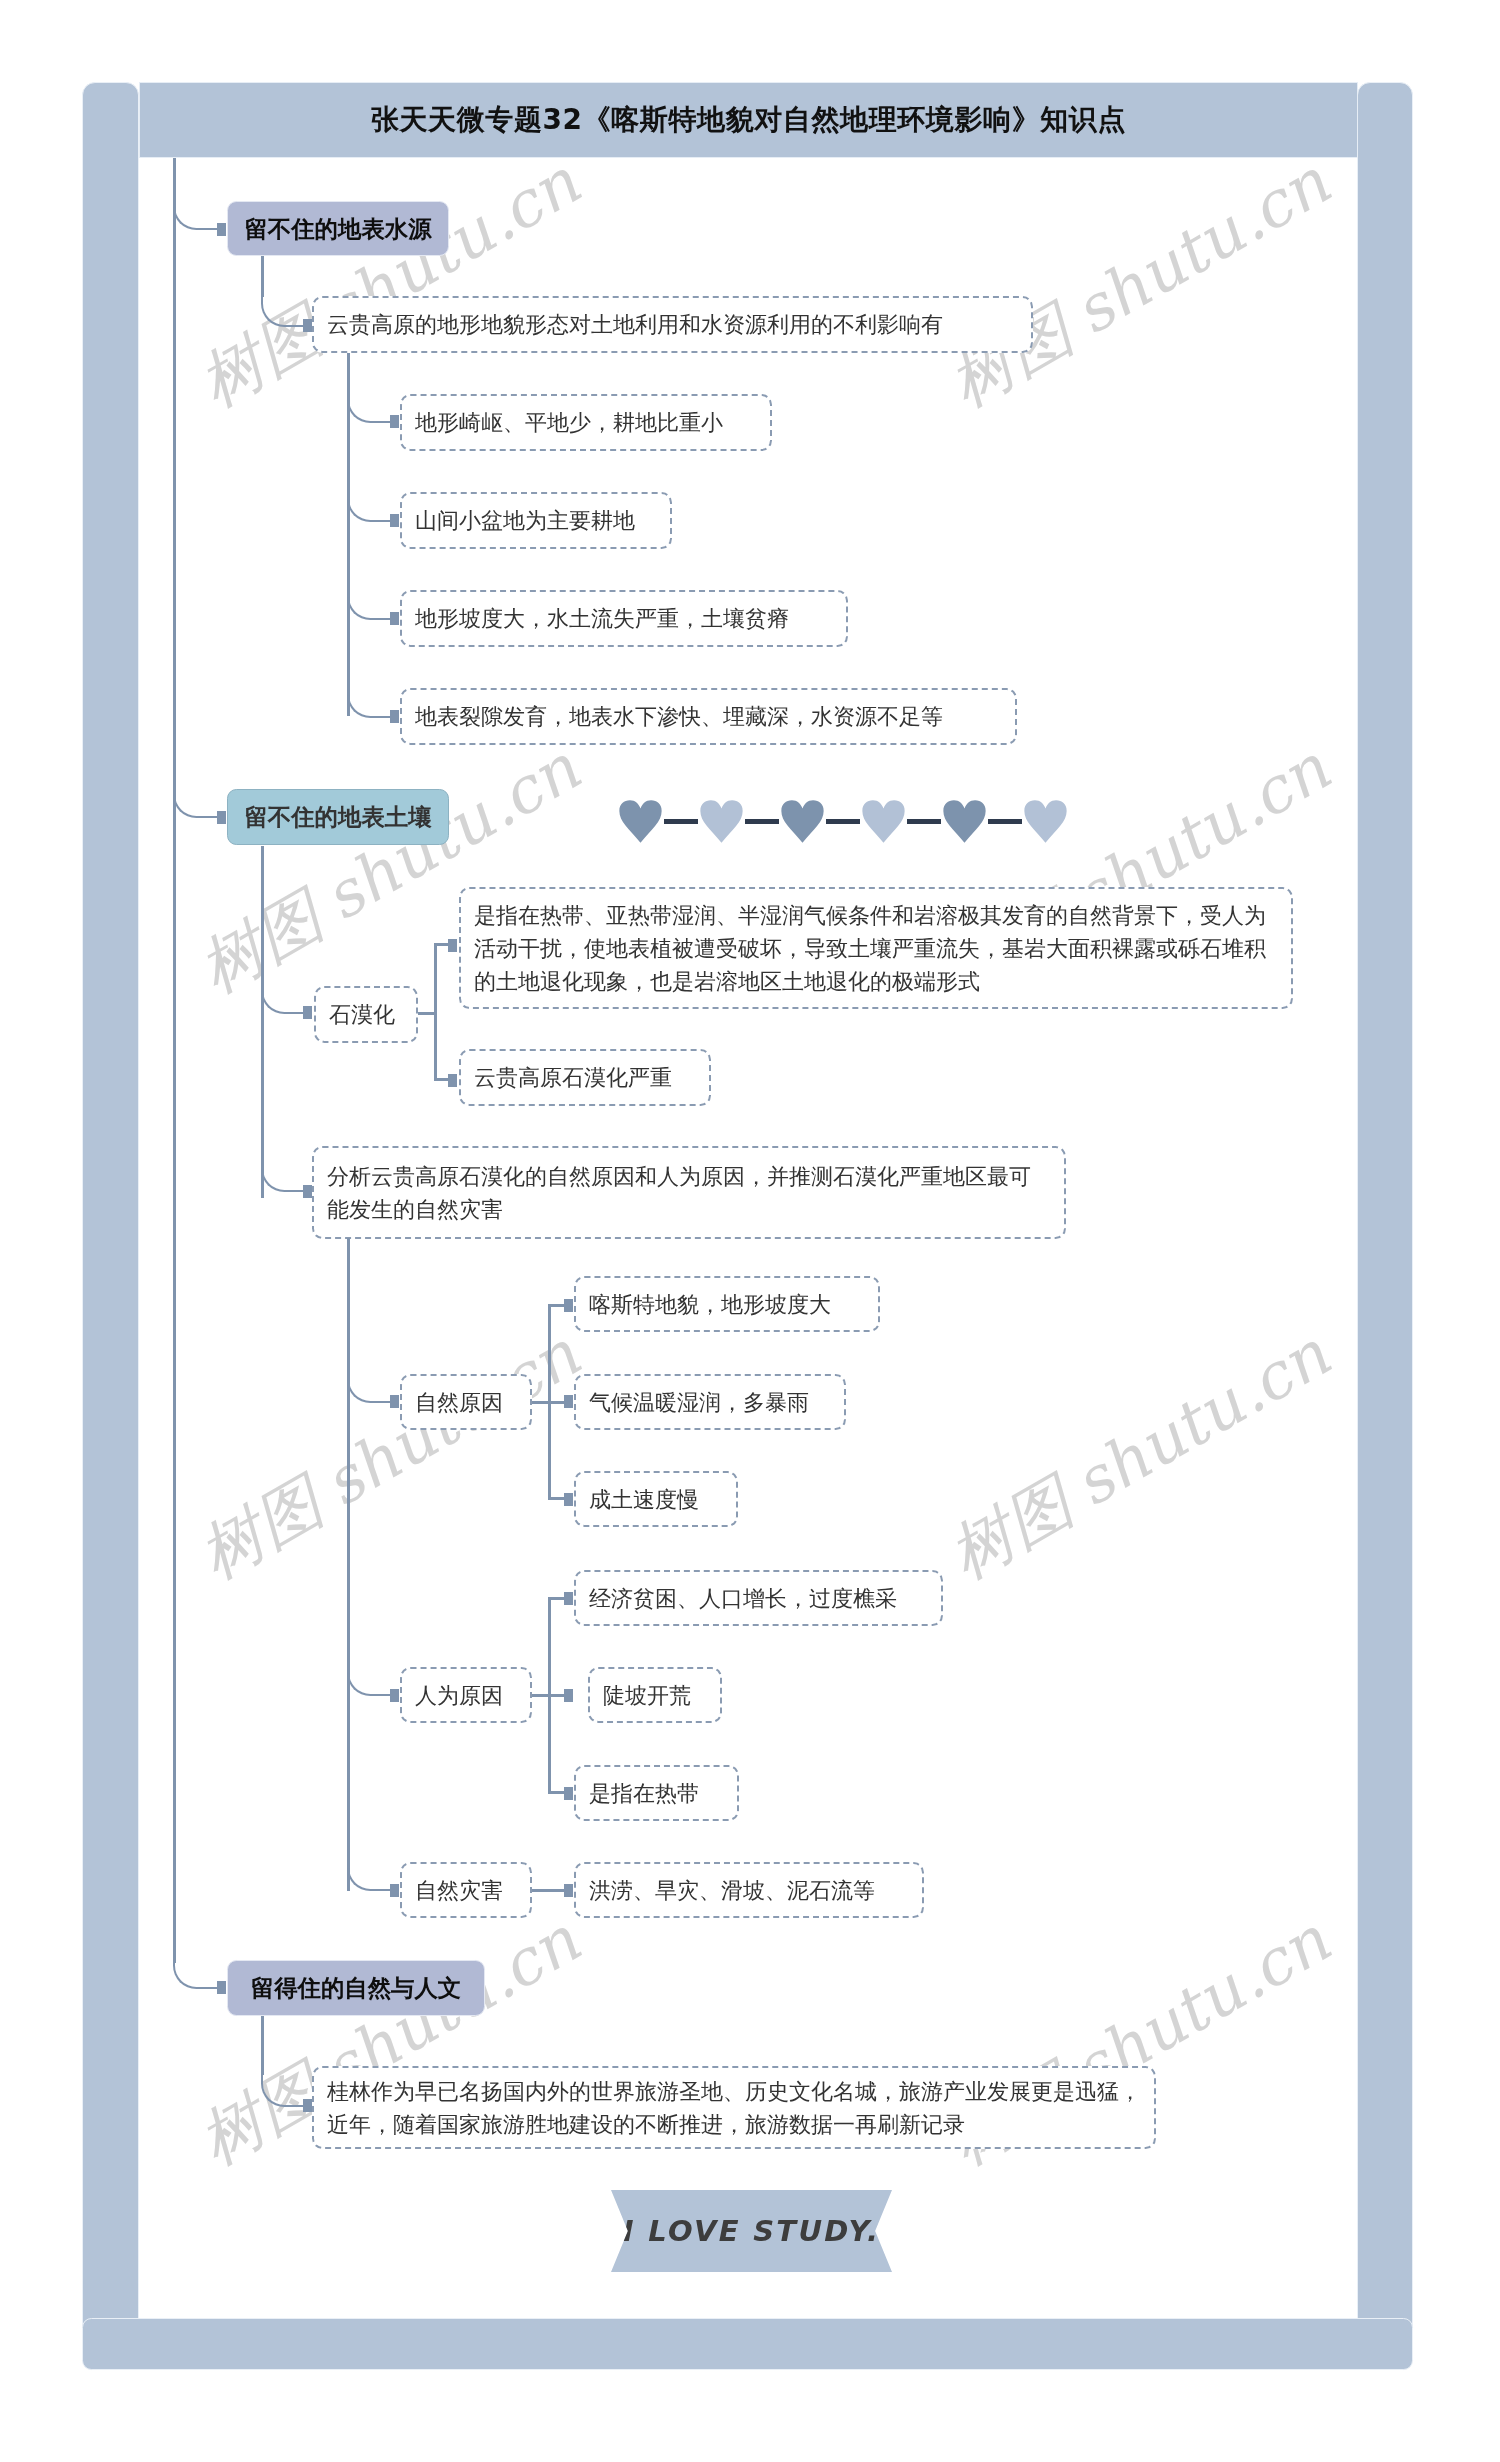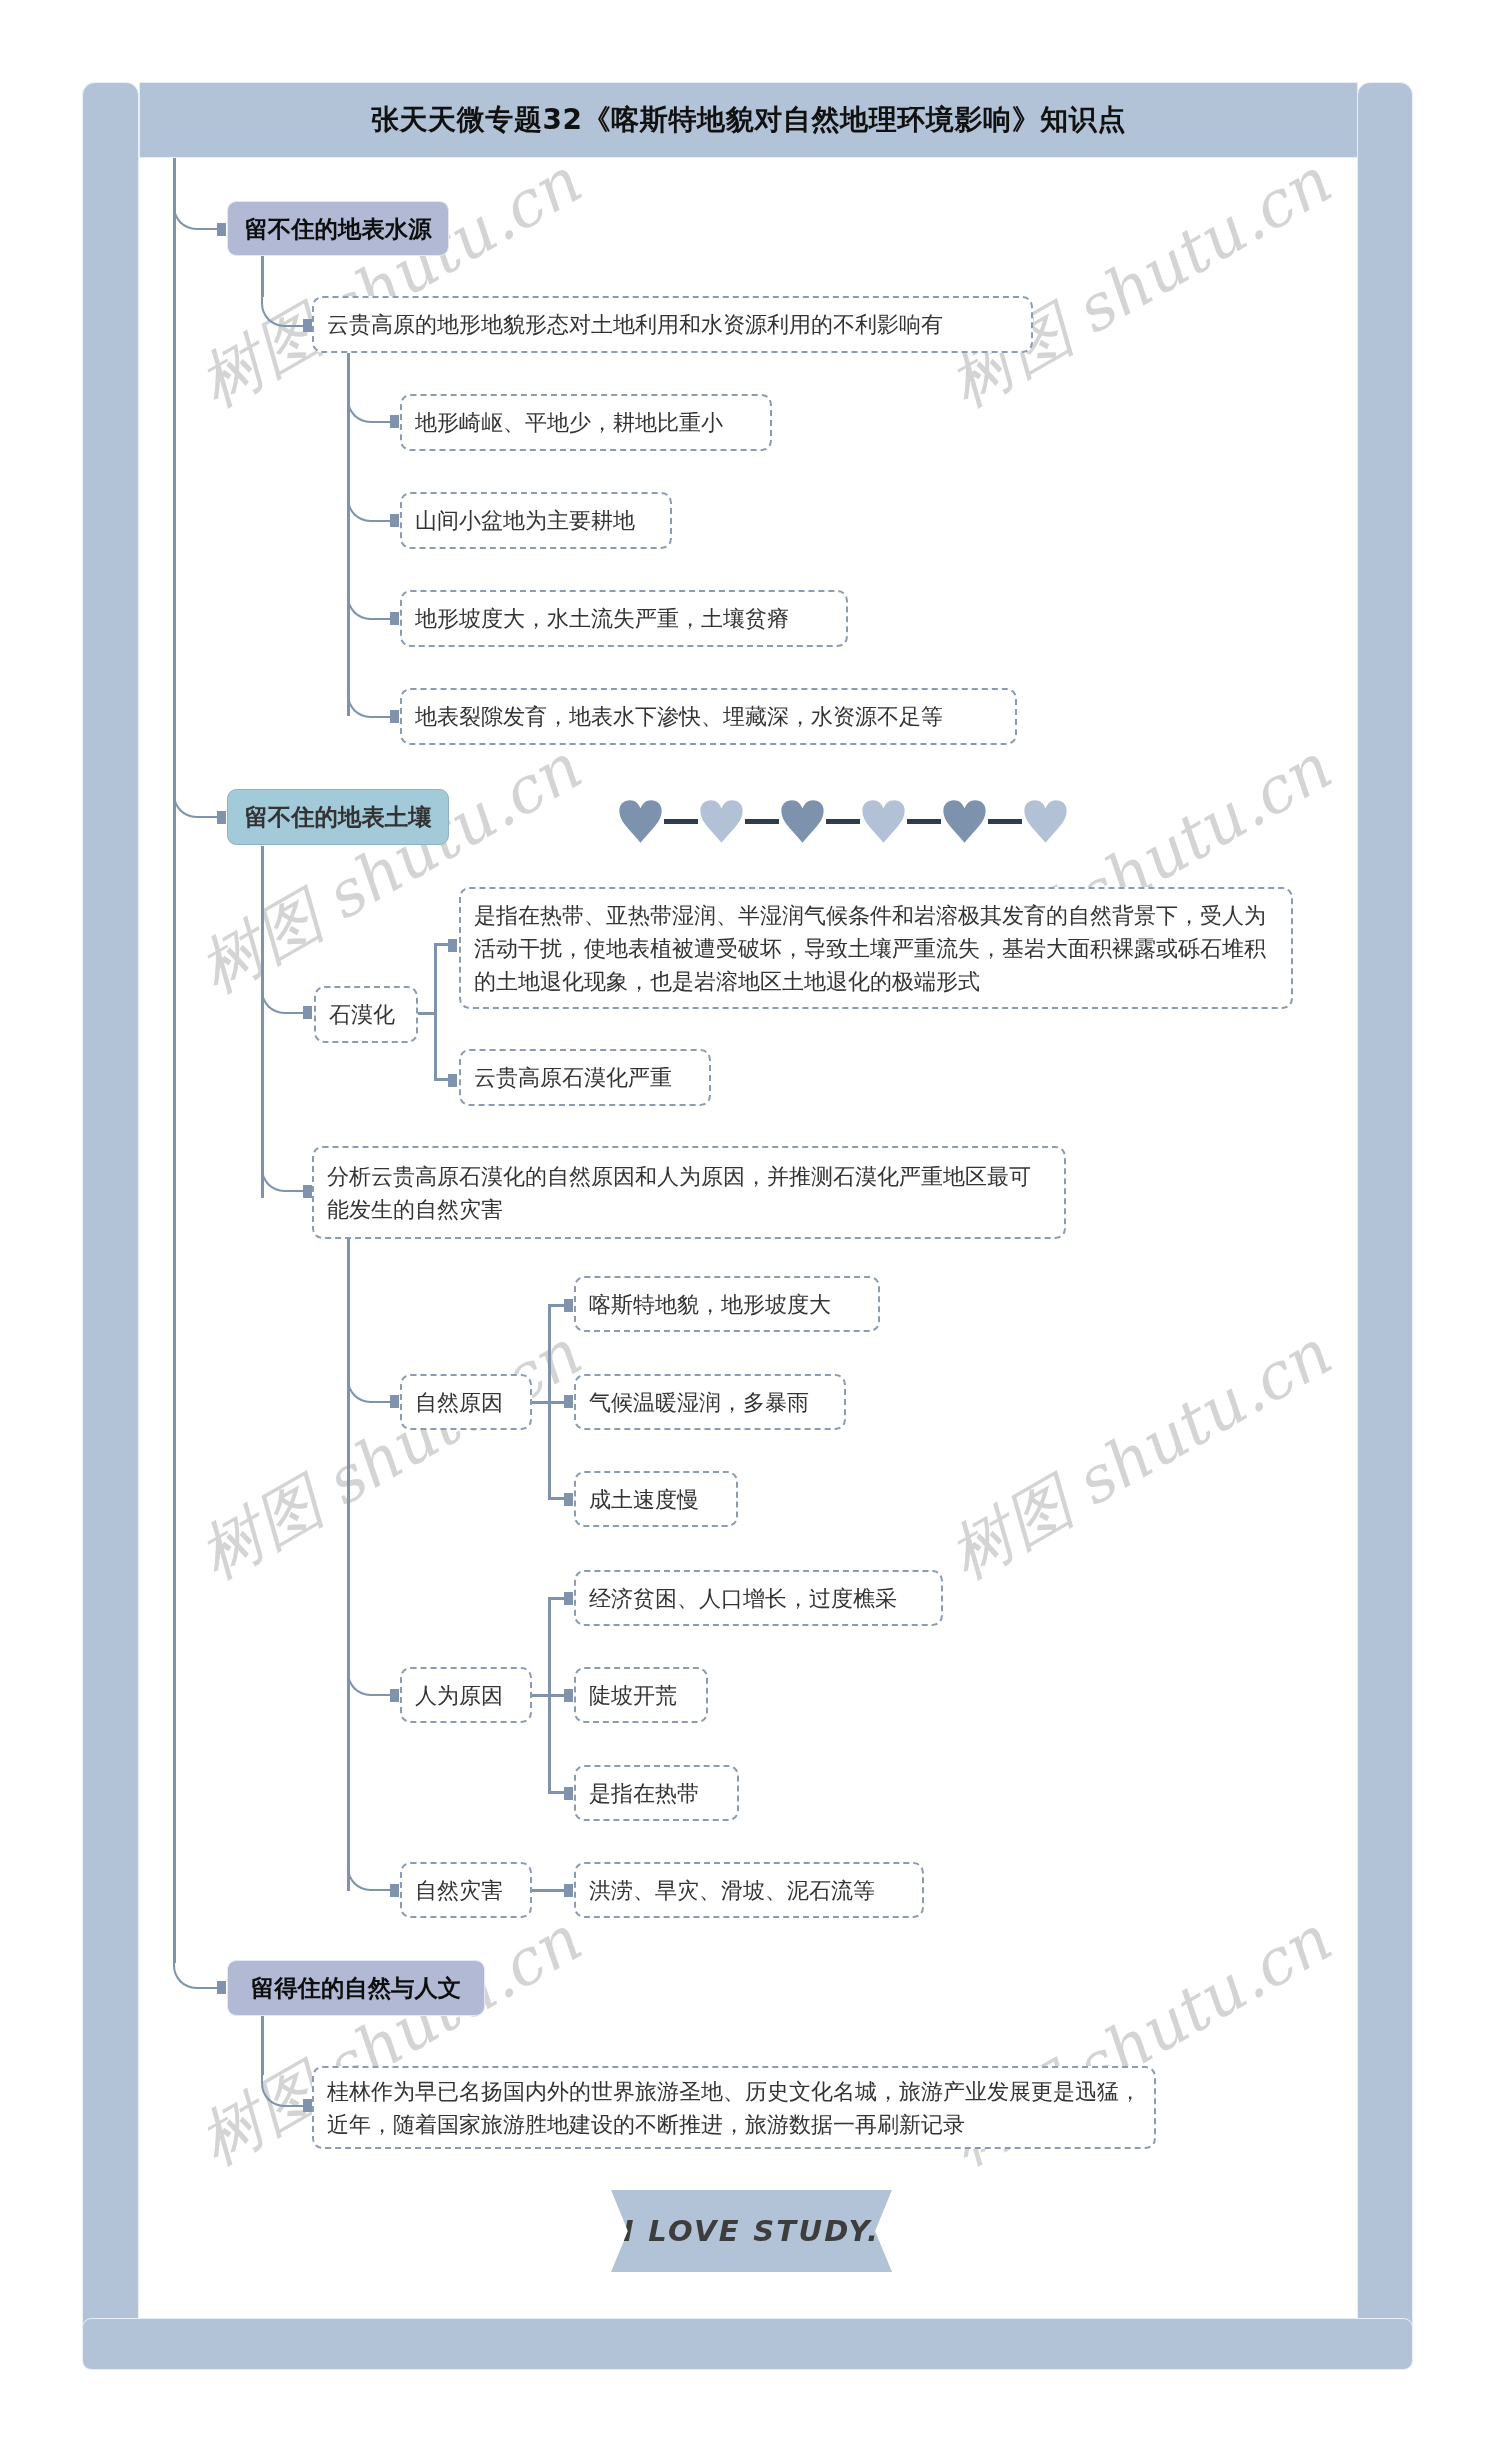--- a/index.html
+++ b/index.html
@@ -203,21 +203,21 @@
 <div class="abs vline" style="left:548px;top:1597px;height:196px;"></div>
 <div class="abs hline" style="left:548px;top:1597px;width:17.6px;"></div>
 <div class="abs knob" style="left:564px;top:1592px;"></div>
 <div class="abs knob" style="left:564px;top:1689px;"></div>
 <div class="abs hline" style="left:548px;top:1791px;width:17.6px;"></div>
 <div class="abs knob" style="left:564px;top:1787px;"></div>
 
 <div class="abs node" style="left:574px;top:1570px;width:369px;height:56px;">
   <span>经济贫困、人口增长，过度樵采</span>
 </div>
-<div class="abs node" style="left:574px;top:1667px;width:134px;height:56px;text-align:center;">
+<div class="abs node" style="left:588px;top:1667px;width:134px;height:56px;text-align:center;">
   <span>陡坡开荒</span>
 </div>
 <div class="abs node" style="left:574px;top:1765px;width:165px;height:56px;">
   <span>是指在热带</span>
 </div>
 
 <div class="abs curve" style="left:347px;top:1863px;width:44px;height:28px;"></div>
 <div class="abs knob" style="left:390px;top:1884px;"></div>
 <div class="abs node" style="left:400px;top:1862px;width:132px;height:56px;">
   <span>自然灾害</span>

